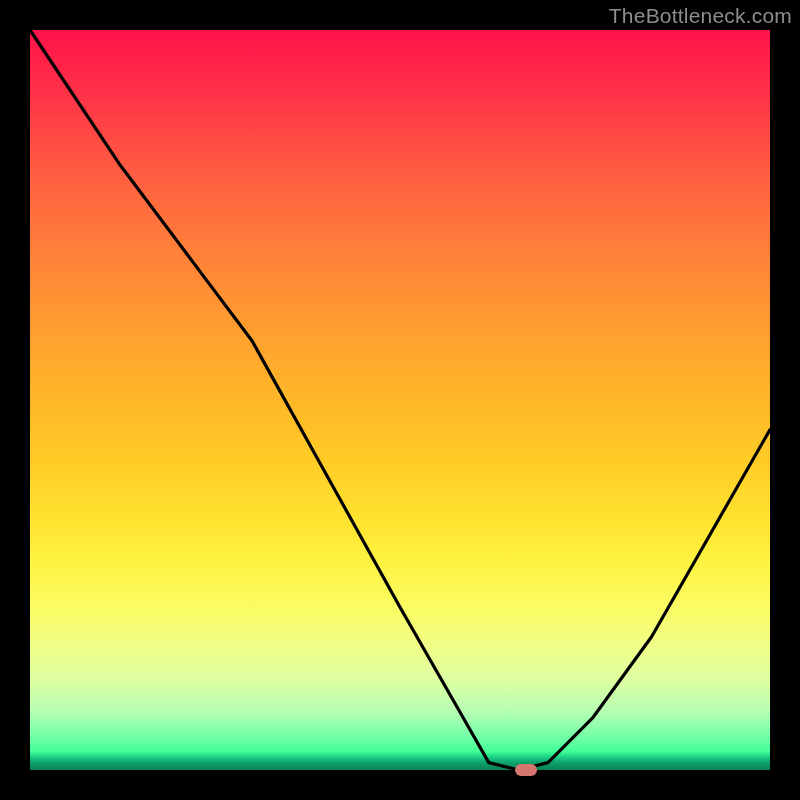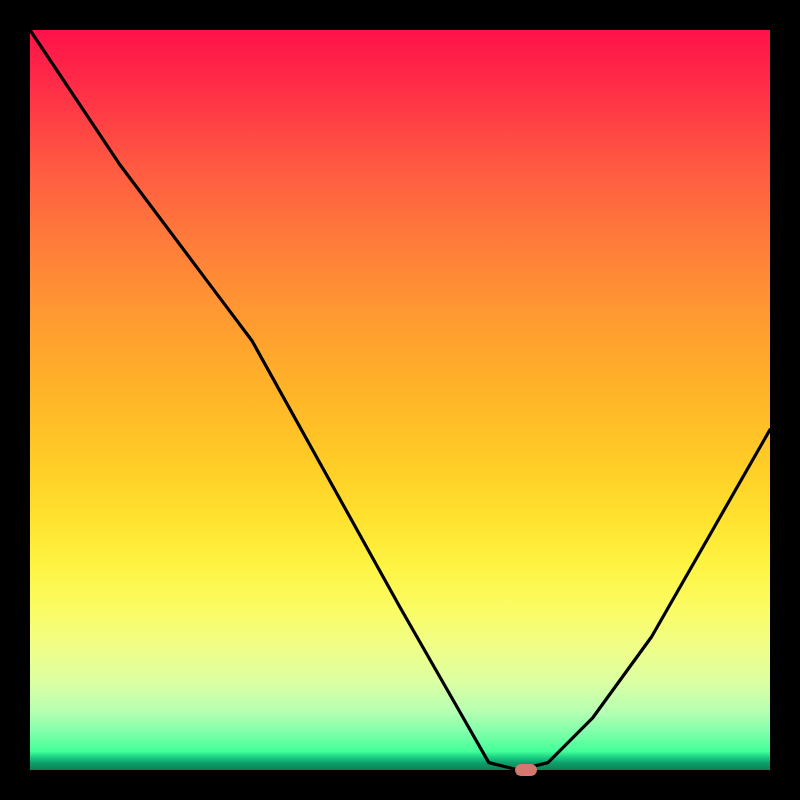--- a/index.html
+++ b/index.html
@@ -72,20 +72,21 @@
     font-weight: 500;
     letter-spacing: 0.2px;
     user-select: none;
   }
 </style>
 </head>
 <body>
 
 <div class="frame">
 
+  <div class="watermark">TheBottleneck.com</div>
 
   <div class="plot">
     <svg viewBox="0 0 740 740" preserveAspectRatio="none">
       <path fill="none" stroke="#000" stroke-width="3.2" stroke-linecap="round" stroke-linejoin="round" d="M0.0 0.0 L88.8 133.2 L177.6 251.6 L222.0 310.8 L296.0 444.0 L370.0 577.2 L429.2 680.8 L458.8 732.6 L488.4 740.0 L518.0 732.6 L562.4 688.2 L621.6 606.8 L680.8 503.2 L740.0 399.6"></path>
     </svg>
     <div class="marker" style="left: 495.8px; top: 740px; background: rgb(213, 119, 110);"></div>
   </div>
 
 </div>
 

